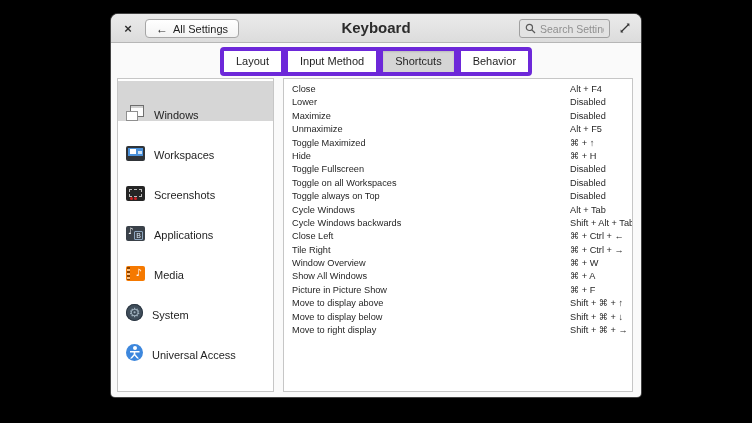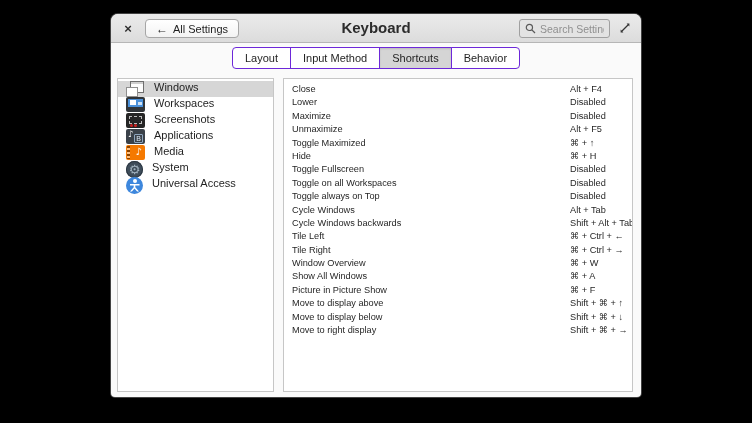--- a/index.html
+++ b/index.html
@@ -26,31 +26,31 @@
           background:#e3e3e3;border:1px solid #a0a0a0;border-radius:3px;display:flex;align-items:center;
           padding:0 5px;gap:4px;}
   .search svg{flex:none;}
   .search input{border:none;background:transparent;outline:none;font-size:10.5px;color:#3a3a3a;
                 width:100%;padding:0;font-family:inherit;}
   .search input::placeholder{color:#8f8f8f;}
   .expand-btn{position:absolute;right:9px;top:7px;width:14px;height:14px;display:flex;}
 
   
   .tabs{position:absolute;left:0;right:0;top:33px;display:flex;justify-content:center;}
-  .tab{height:22px;line-height:19px;padding:0 12px;font-size:11px;color:#1f1f1f;background:#fff;
-       border:1px solid #6d28d9;box-sizing:border-box;font-family:inherit;}
+  .tab{height:29px;line-height:19px;padding:0 12px;font-size:11px;color:#1f1f1f;background:#fff;
+       border:4px solid #6d28d9;box-sizing:border-box;font-family:inherit;}
   .tab + .tab{margin-left:-1px;}
   .tab:first-of-type{border-radius:4px 0 0 4px;}
   .tab:last-of-type{border-radius:0 4px 4px 0;}
   .tab.active{background:#d5d5d5;box-shadow:inset 0 1px 2px rgba(0,0,0,.12);}
 
   
   .sidebar{position:absolute;left:6px;top:64px;width:157px;height:314px;background:#fff;
            border:1px solid #c6c6c6;box-sizing:border-box;padding-top:2px;overflow:hidden;}
-  .side-item{height:16px;display:flex;align-items:flex-start;gap:9px;padding-left:8px;font-size:11px;
+  .side-item{height:40px;display:flex;align-items:flex-end;gap:9px;padding-left:8px;font-size:11px;
              color:#1f1f1f;cursor:default;}
   .side-item.active{background:#d6d6d6;}
   .sicon{width:19px;height:16px;position:relative;flex:none;display:inline-block;}
 
   .icon-windows::before{content:"";position:absolute;right:1px;top:0;width:12px;height:10px;
       background:#fdfdfd;border:1px solid #6e6e6e;box-shadow:inset 0 2px 0 #cfcfcf;}
   .icon-windows::after{content:"";position:absolute;left:0;bottom:0;width:10px;height:8px;
       background:#ffffff;border:1px solid #8f8f8f;}
 
   .icon-workspaces{background:#303438;border-radius:2px;height:15px;}
@@ -231,21 +231,21 @@
         <span class="action">Cycle Windows</span>
         <span class="binding">Alt + Tab</span>
       </div>
 
       <div class="srow">
         <span class="action">Cycle Windows backwards</span>
         <span class="binding">Shift + Alt + Tab</span>
       </div>
 
       <div class="srow">
-        <span class="action">Tile Left</span>
+        <span class="action">Close Left</span>
         <span class="binding">⌘ + Ctrl + ←</span>
       </div>
 
       <div class="srow">
         <span class="action">Tile Right</span>
         <span class="binding">⌘ + Ctrl + →</span>
       </div>
 
       <div class="srow">
         <span class="action">Window Overview</span>

